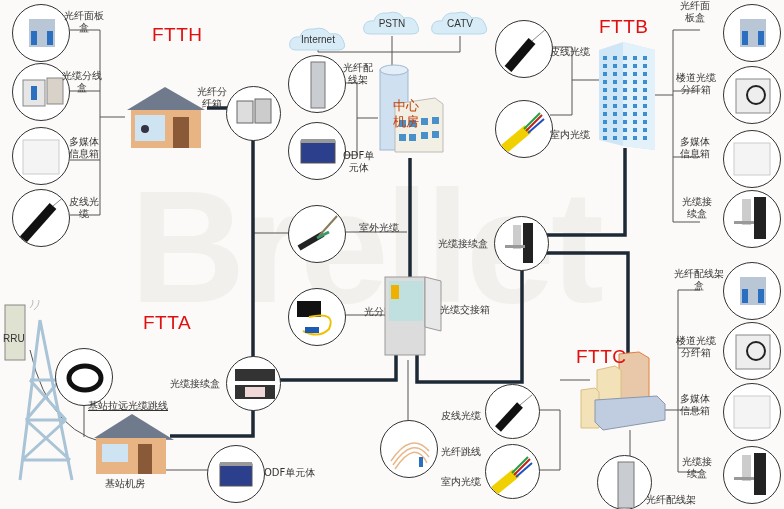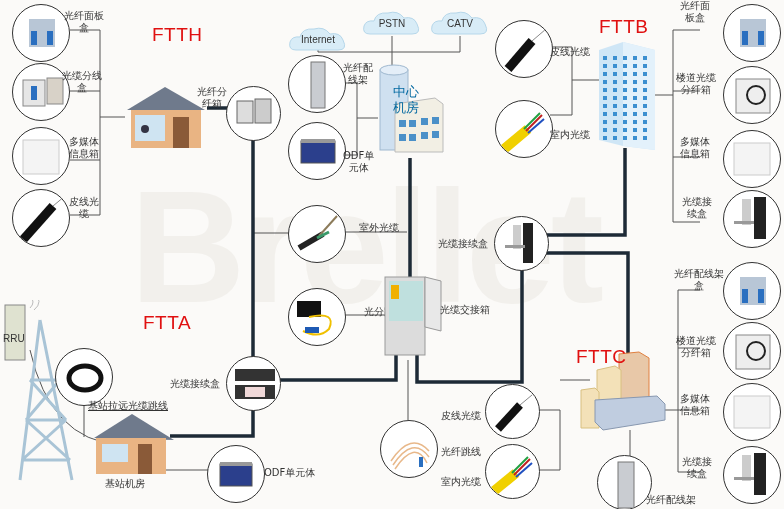--- a/index.html
+++ b/index.html
@@ -99,21 +99,21 @@
       <rect x="24" y="58" width="7" height="7"></rect>
       <rect x="34" y="58" width="7" height="7"></rect>
       <rect x="46" y="56" width="7" height="7"></rect>
       <rect x="57" y="55" width="7" height="7"></rect>
       <rect x="24" y="72" width="7" height="7"></rect>
       <rect x="34" y="72" width="7" height="7"></rect>
       <rect x="46" y="70" width="7" height="7"></rect>
       <rect x="57" y="69" width="7" height="7"></rect>
     </g>
 </svg>
-<div class="lbl" style="left:393px;top:84px;font-size:13px;line-height:16px;color:#0369a1;">
+<div class="lbl" style="left:393px;top:98px;font-size:13px;line-height:16px;color:#c2410c;">
   <div>中心</div>
   <div>机房</div>
 </div>
 
 <svg class="abs" style="left:123px;top:85px;" width="85" height="65">
   <polygon points="42,2 82,25 4,25" fill="#6f7a8c"></polygon>
   <rect x="8" y="25" width="70" height="38" fill="#e9b483"></rect>
   <rect x="12" y="30" width="30" height="26" fill="#cfe4f2"></rect>
   <rect x="50" y="32" width="16" height="31" fill="#8a5a38"></rect>
   <circle cx="22" cy="44" r="4" fill="#334"></circle>

